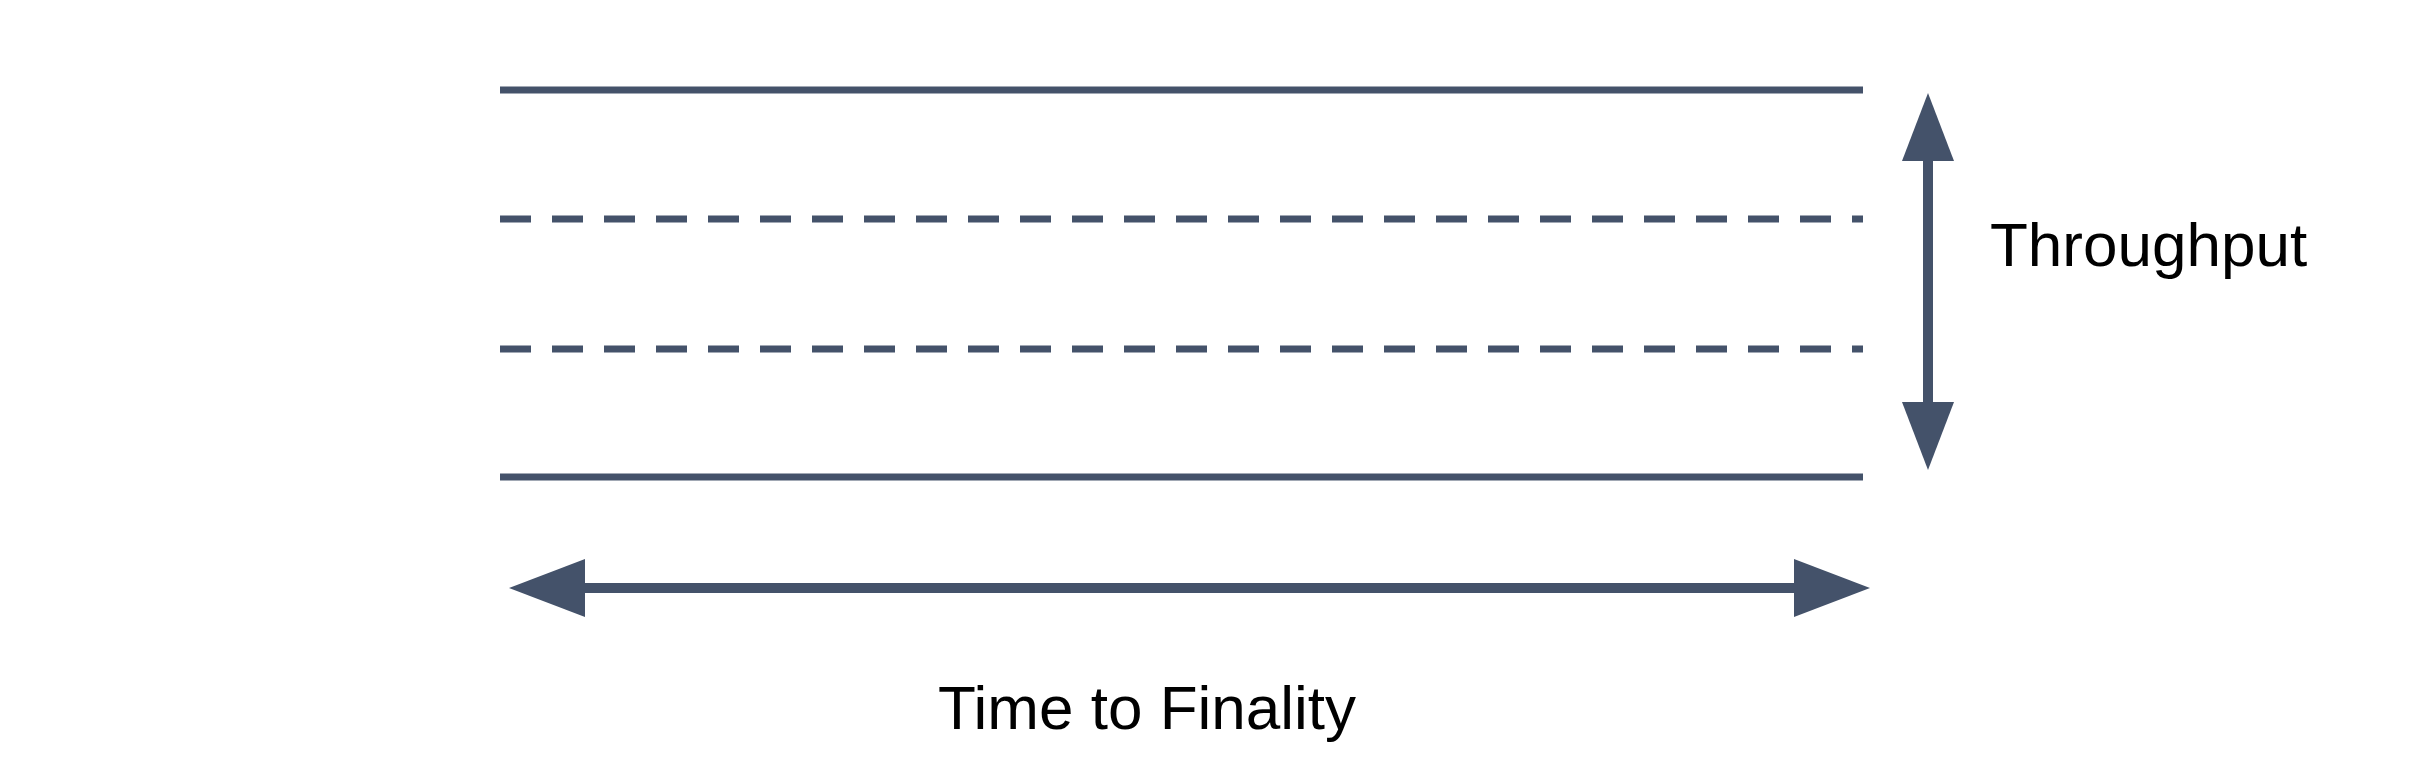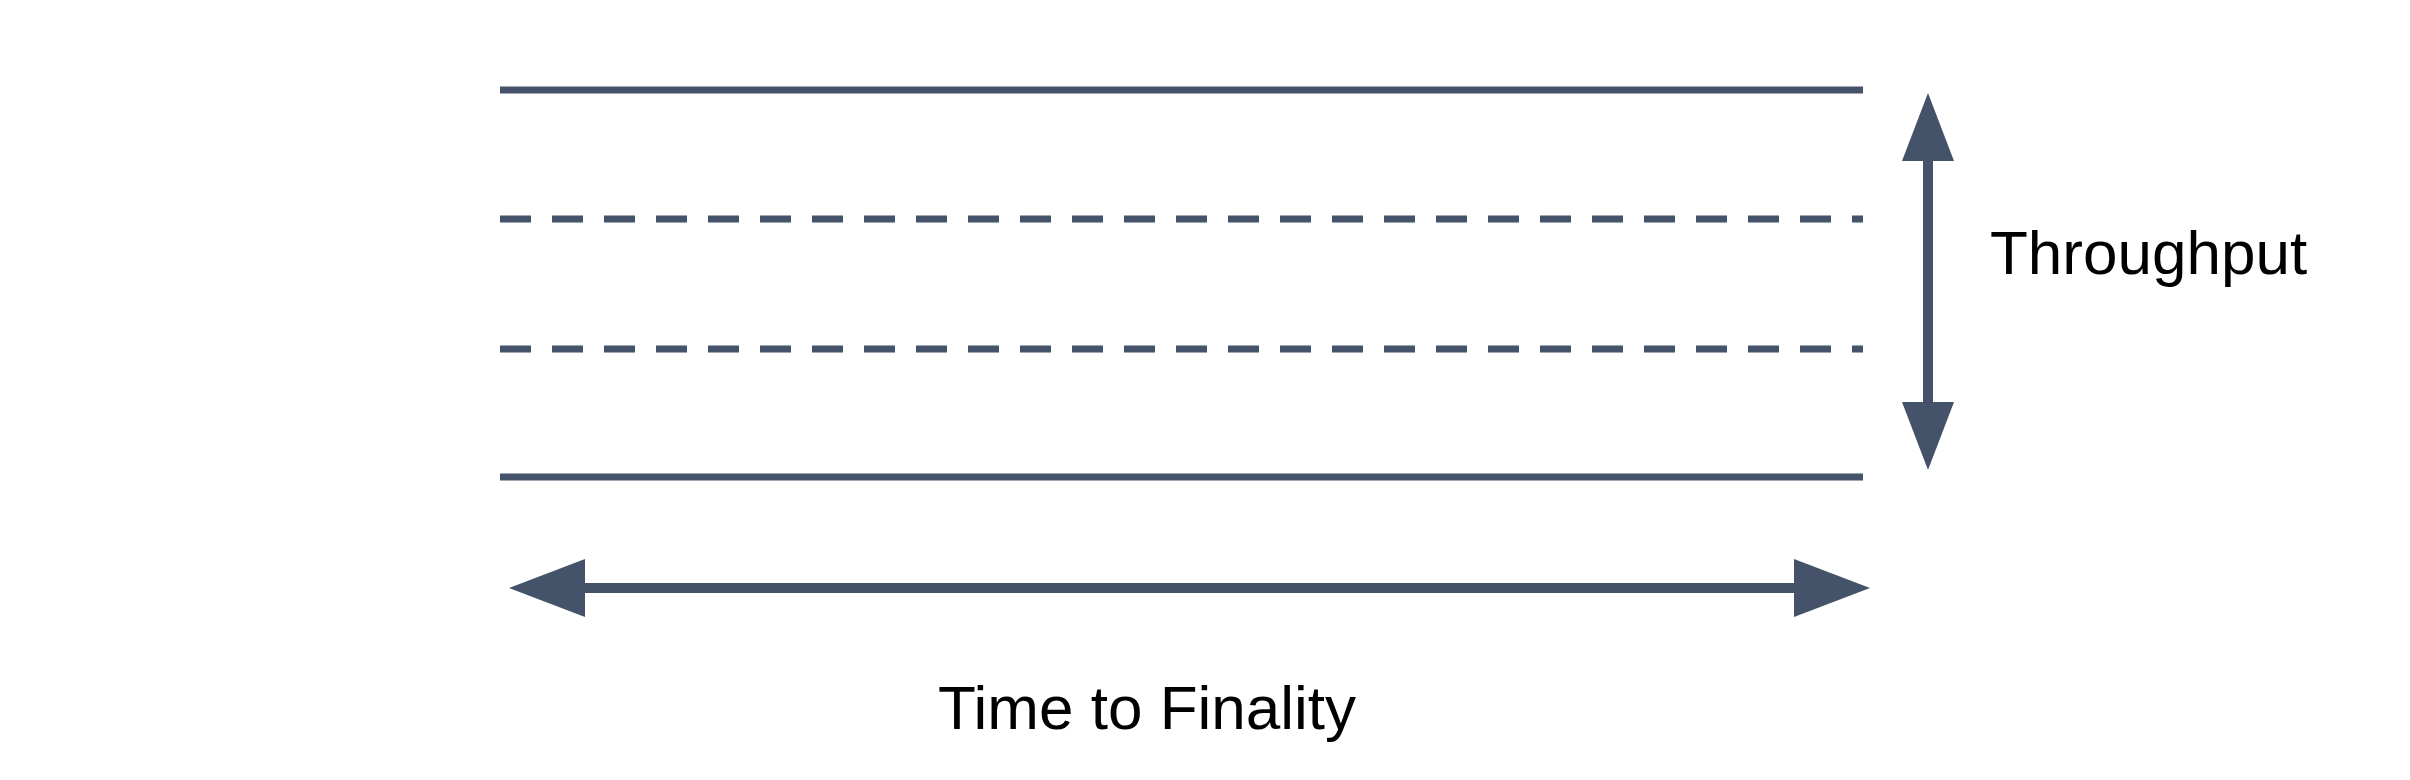--- a/index.html
+++ b/index.html
@@ -31,21 +31,21 @@
     color: #000000;
     font-family: "Liberation Sans", sans-serif;
     font-size: 62px;
     font-weight: 400;
     line-height: 1;
     white-space: nowrap;
     letter-spacing: 0px;
   }
   #label-throughput {
     left: 1990px;
-    top: 222px;
+    top: 214px;
   }
   #label-time-to-finality {
     left: 938px;
     top: 677px;
     text-align: center;
   }
 </style>
 </head>
 <body>
 

